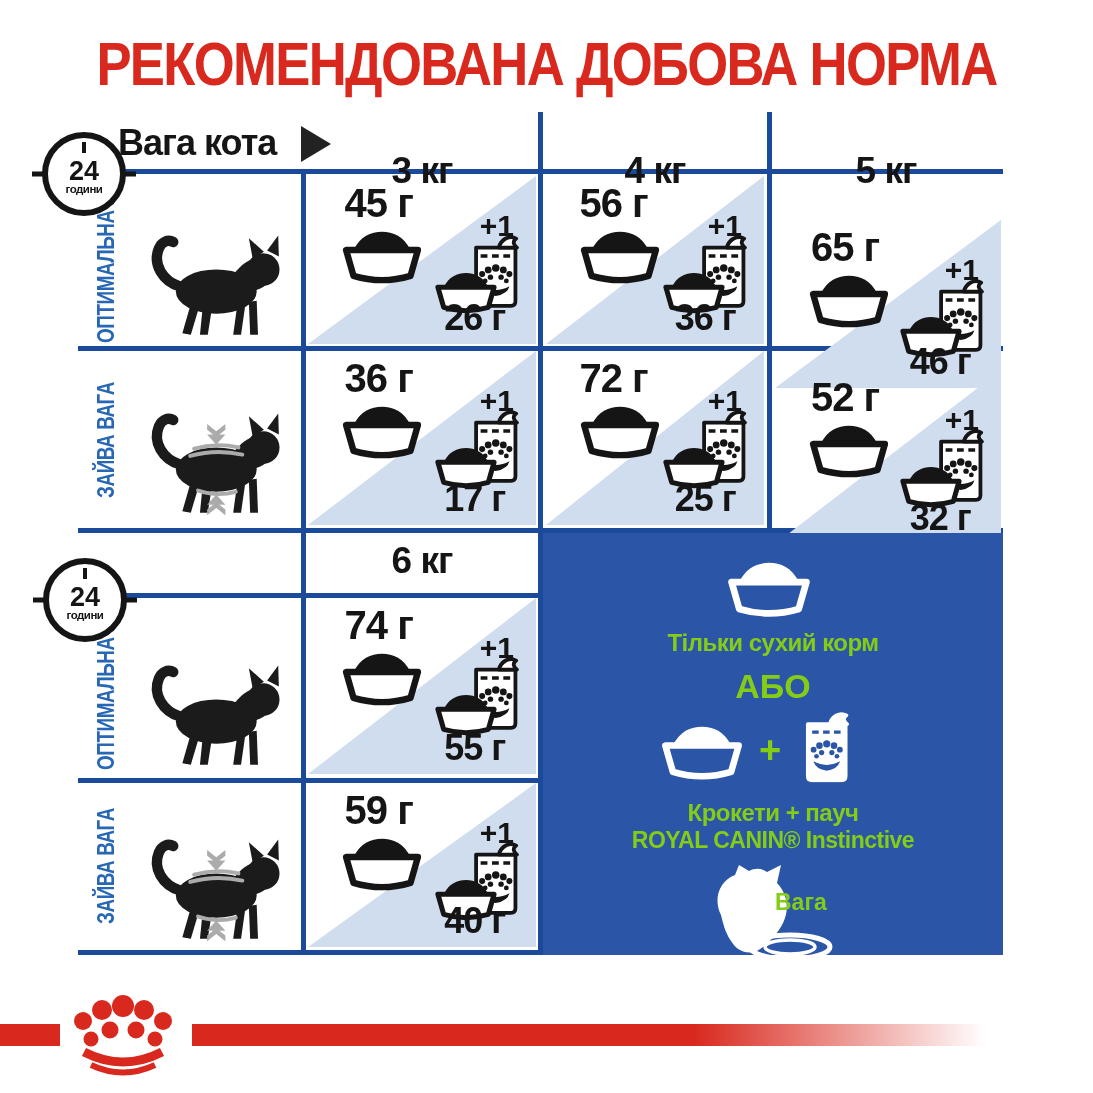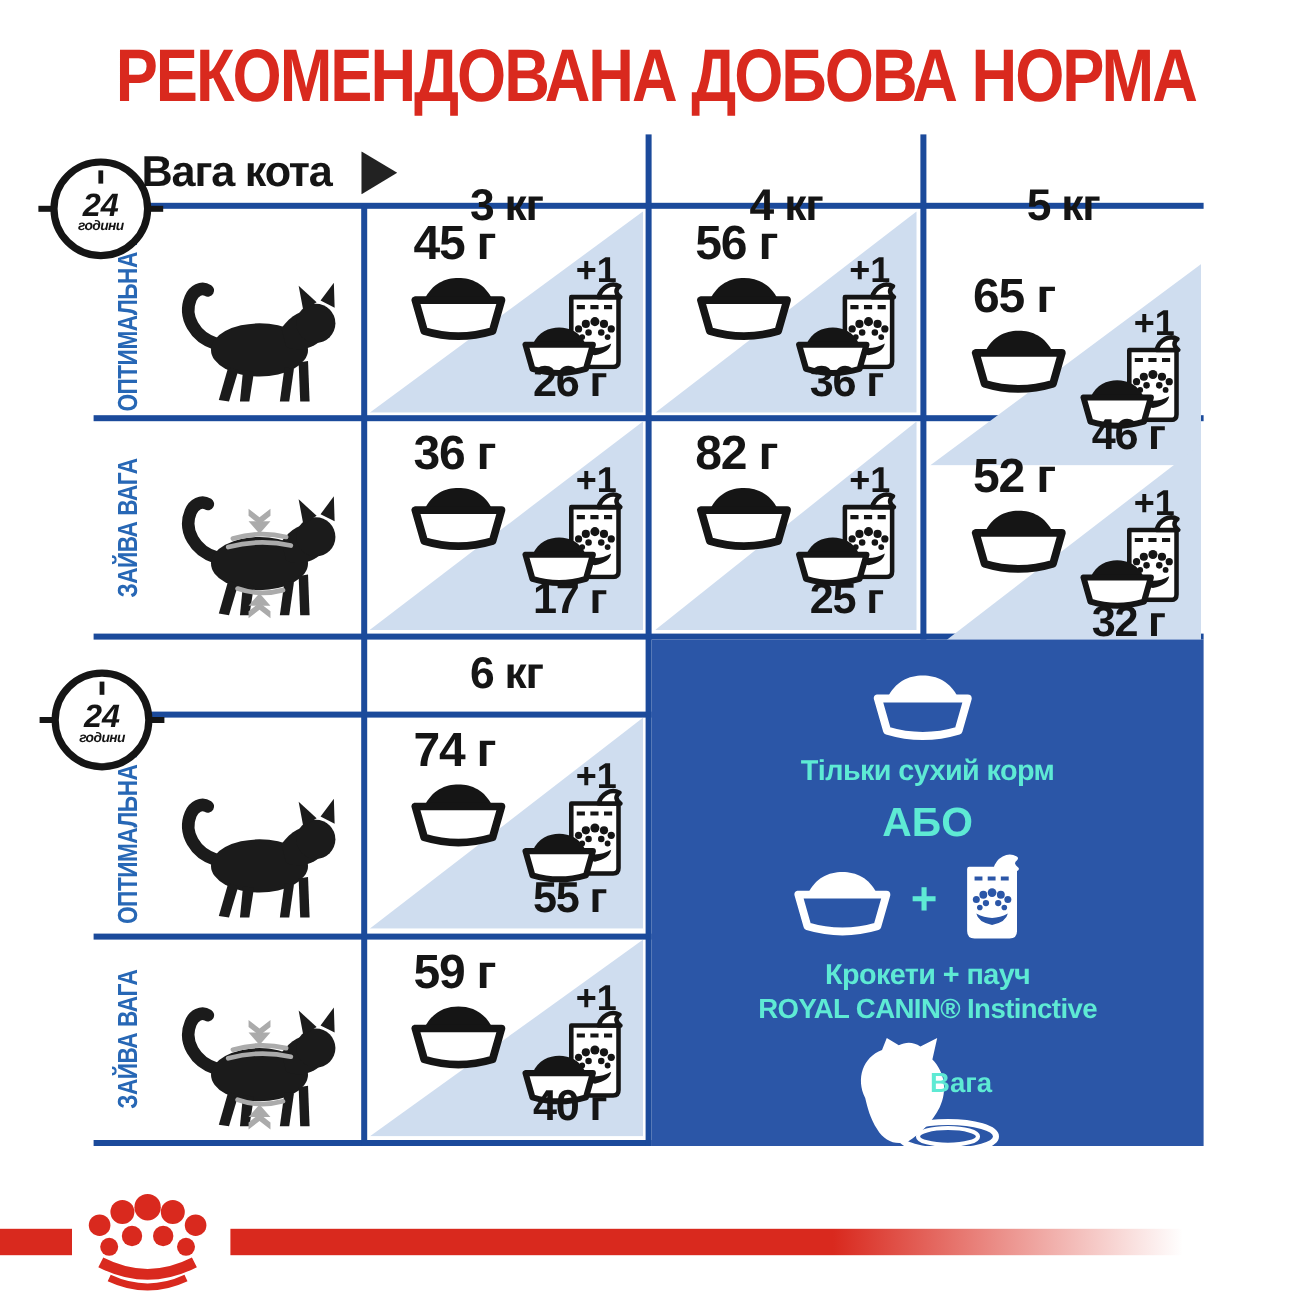--- a/index.html
+++ b/index.html
@@ -24,21 +24,21 @@
   .arrow-right {
     position:absolute; left:301px; top:126px; width:30px; height:36px;
     background:#222; clip-path:polygon(0 0,100% 50%,0 100%);
   }
   .hdr-6kg { position:absolute; left:306px; top:540px; width:232px; text-align:center; font-size:37px; font-weight:bold; letter-spacing:-1px; }
 
   
   .clock {
     position:absolute; width:84px; height:84px; border:6px solid #151515; border-radius:50%;
     background:#fff; box-sizing:border-box; display:flex; flex-direction:column;
-    align-items:center; justify-content:center; z-index:6;font-style:italic;
+    align-items:center; justify-content:center; z-index:6;
   }
   .clock .tick-top { position:absolute; top:4px; left:50%; width:4px; height:11px; background:#151515; transform:translateX(-50%); }
   .clock .dash-left { position:absolute; left:-16px; top:50%; width:13px; height:5px; background:#151515; transform:translateY(-50%); }
   .clock .dash-right { position:absolute; right:-16px; top:50%; width:13px; height:5px; background:#151515; transform:translateY(-50%); }
   .clock .num { font-size:27px; font-weight:bold; line-height:24px; margin-top:6px; }
   .clock .unit { font-size:11.5px; font-weight:bold; letter-spacing:-0.5px; }
 
   
   .vlabel {
     position:absolute; left:8px; width:200px; height:30px; text-align:center;
@@ -56,21 +56,21 @@
   .cell .bowl-big { position:absolute; left:28px; top:52px; width:92px; }
   .cell .plus-one { position:absolute; right:22px; top:33px; font-size:30px; font-weight:bold; }
   .cell .pouch { position:absolute; right:13px; top:58px; width:56px; }
   .cell .bowl-small { position:absolute; right:34px; top:94px; width:72px; }
   .cell .amt-mix { position:absolute; right:2px; bottom:5px; width:52%; text-align:center; font-size:36px; font-weight:bold; letter-spacing:-1px; }
 
   .ic-dark { color:#151515; --bowl-fill:#ffffff; }
   .ic-light { color:#ffffff; --bowl-fill:transparent; --pouch-accent:#2B56A7; }
 
   
-  .panel { position:absolute; left:543px; top:533px; width:460px; height:422px; background:#2B56A7; color:#5eead4; z-index:2; }
+  .panel { position:absolute; left:543px; top:533px; width:460px; height:422px; background:#2B56A7; color:#84cc16; z-index:2; }
   .panel .txt { position:absolute; left:0; width:100%; text-align:center; font-weight:bold; }
   .panel .bowl-top { position:absolute; left:178px; top:26px; width:96px; }
   .panel .dry-only { top:96px; font-size:24px; letter-spacing:-0.5px; }
   .panel .or { top:134px; font-size:34px; }
   .panel .bowl-mix { position:absolute; left:112px; top:190px; width:94px; }
   .panel .plus { position:absolute; left:216px; top:196px; font-size:38px; font-weight:bold; }
   .panel .pouch-mix { position:absolute; left:256px; top:178px; width:54px; }
   .panel .mix-title { top:266px; font-size:24px; letter-spacing:-0.5px; }
   .panel .mix-brand { top:294px; font-size:23px; letter-spacing:-0.5px; }
   .panel .water-svg { position:absolute; left:150px; top:330px; width:150px; }
@@ -273,21 +273,21 @@
     <svg class="pouch ic-dark" viewBox="0 0 74 98">
         <use href="#sym-pouch"></use>
       </svg>
     <svg class="bowl-small ic-dark" viewBox="0 0 100 62">
         <use href="#sym-bowl"></use>
       </svg>
     <div class="amt-mix">17 г</div>
   </div>
   <div class="cell" style="left:546px; top:351px; width:218px; height:174px;">
     <div class="tri"></div>
-    <div class="amt-dry">82 г</div>
+    <div class="amt-dry">72 г</div>
     <svg class="bowl-big ic-dark" viewBox="0 0 100 62">
         <use href="#sym-bowl"></use>
       </svg>
     <div class="plus-one">+1</div>
     <svg class="pouch ic-dark" viewBox="0 0 74 98">
         <use href="#sym-pouch"></use>
       </svg>
     <svg class="bowl-small ic-dark" viewBox="0 0 100 62">
         <use href="#sym-bowl"></use>
       </svg>

